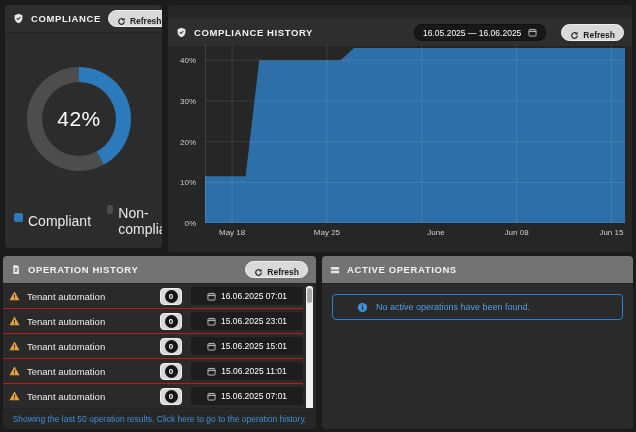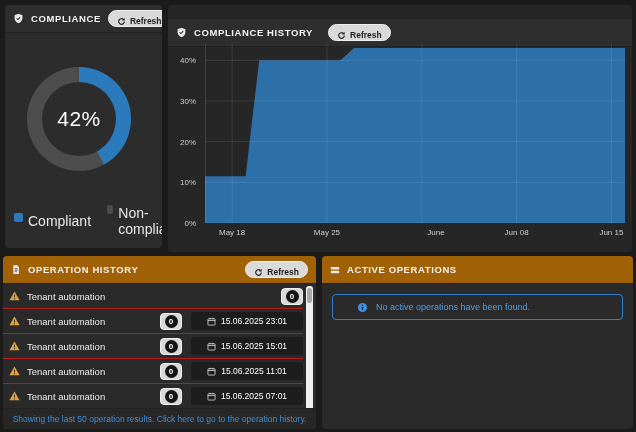--- a/index.html
+++ b/index.html
@@ -1,20 +1,20 @@
 <!DOCTYPE html>
 <html><head>
 <meta charset="utf-8">
 <style>
   html,body{margin:0;padding:0;background:#191919;}
   *{box-sizing:border-box;font-family:"Liberation Sans",sans-serif;}
   .page{position:relative;width:636px;height:432px;background:#1b1b1b;overflow:hidden;}
 
   .panel{position:absolute;border-radius:4px;overflow:hidden;background:#2b2b2b;}
-  .panel header{height:28px;display:flex;align-items:center;gap:7px;padding:0 8px;background:#a16207;border-bottom:1px solid #222;}
+  .panel header{height:28px;display:flex;align-items:center;gap:7px;padding:0 8px;background:#737373;border-bottom:1px solid #222;}
   .htitle{font-size:9.5px;font-weight:700;letter-spacing:.6px;color:#f2f2f2;}
   .hicon{display:flex;align-items:center;}
 
   .btn-refresh{margin-left:auto;display:flex;align-items:flex-end;gap:4px;background:#d9d9d9;
     color:#1d1d1d;border:1px solid #efefef;border-radius:9px;height:17px;padding:0 8px;
     font-size:8.5px;font-weight:700;cursor:pointer;}
   .date-field{display:flex;align-items:center;gap:7px;background:#181818;border:1px solid #101010;
     border-radius:8px;height:17px;padding:0 8px;color:#fff;font-size:8.5px;margin-left:auto;}
 
   
@@ -104,20 +104,30 @@
 
   <section class="panel" id="panel-history">
     <header>
       <span class="hicon">
         <svg width="11" height="11" viewBox="0 0 24 24">
             <path d="M12 1.5 20.5 4.8v6.4c0 5-3.6 8.7-8.5 11.3-4.9-2.6-8.5-6.3-8.5-11.3V4.8z" fill="#e9e9e9"></path>
             <path d="M8 11.6l2.7 2.7 5.2-5.2" stroke="#2e2e2e" stroke-width="2.2" fill="none"></path>
           </svg>
       </span>
       <span class="htitle">COMPLIANCE HISTORY</span>
+      <span class="date-field">
+        <span>16.05.2025 — 16.06.2025</span>
+        <span>
+          <svg width="9" height="9" viewBox="0 0 24 24">
+              <rect x="2.5" y="4.5" width="19" height="17" rx="2" fill="none" stroke="#e9e9e9" stroke-width="2"></rect>
+              <path d="M2.5 9.5h19" stroke="#e9e9e9" stroke-width="2"></path>
+              <path d="M8 2v4.5M16 2v4.5" stroke="#e9e9e9" stroke-width="2"></path>
+            </svg>
+        </span>
+      </span>
       <button class="btn-refresh" style="margin-left:8px">
         <span>
           <svg width="9" height="9" viewBox="0 0 24 24">
               <path d="M19.5 12a7.5 7.5 0 1 1-2.2-5.3" fill="none" stroke="#1d1d1d" stroke-width="3"></path>
               <path d="M20.5 2.5v7h-7z" fill="#1d1d1d"></path>
             </svg>
         </span>
         <span>Refresh</span>
       </button>
     </header>
@@ -178,20 +188,30 @@
       <svg width="11" height="10" viewBox="0 0 24 22">
               <path d="M12 1 23 20.5H1z" fill="#e6a23c"></path>
               <rect x="10.9" y="7.5" width="2.2" height="6.8" rx="1.1" fill="#2a2a2a"></rect>
               <circle cx="12" cy="17.2" r="1.4" fill="#2a2a2a"></circle>
             </svg>
     </span>
     <span class="opname">Tenant automation</span>
     <button class="zero-badge">
       <span class="zb-circle">0</span>
     </button>
+    <span class="date-badge">
+      <span>
+        <svg width="9" height="9" viewBox="0 0 24 24">
+                <rect x="2.5" y="4.5" width="19" height="17" rx="2" fill="none" stroke="#e9e9e9" stroke-width="2"></rect>
+                <path d="M2.5 9.5h19" stroke="#e9e9e9" stroke-width="2"></path>
+                <path d="M8 2v4.5M16 2v4.5" stroke="#e9e9e9" stroke-width="2"></path>
+              </svg>
+      </span>
+      <span>16.06.2025 07:01</span>
+    </span>
   </div>
 
   <div class="oprow">
     <span>
       <svg width="11" height="10" viewBox="0 0 24 22">
               <path d="M12 1 23 20.5H1z" fill="#e6a23c"></path>
               <rect x="10.9" y="7.5" width="2.2" height="6.8" rx="1.1" fill="#2a2a2a"></rect>
               <circle cx="12" cy="17.2" r="1.4" fill="#2a2a2a"></circle>
             </svg>
     </span>

